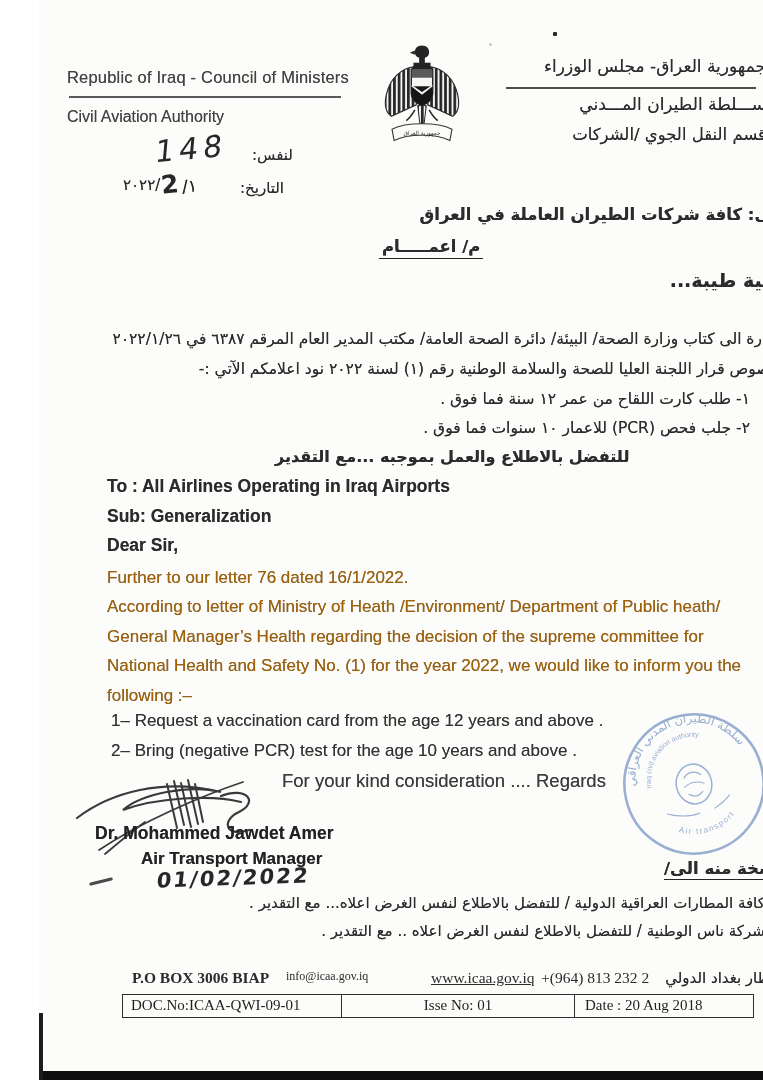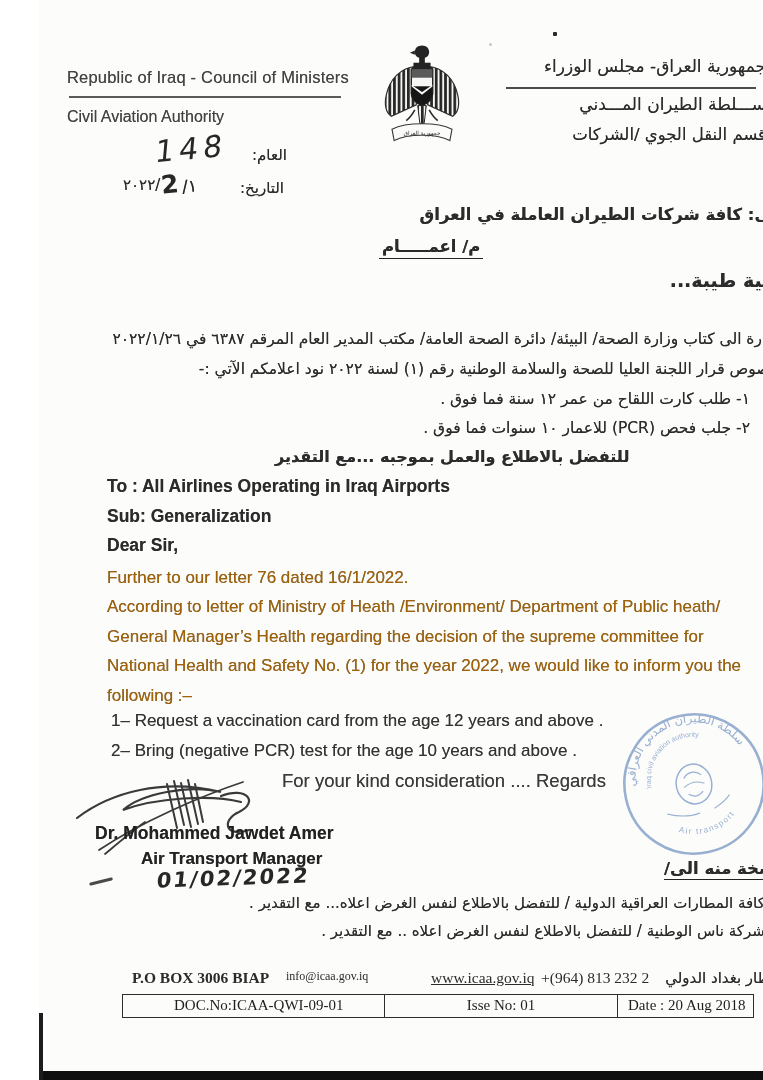--- a/index.html
+++ b/index.html
@@ -68,21 +68,21 @@
   .cc2{right:27px;top:922px;font-size:15px;}
 
   
   .f-po{left:93px;top:969px;font-size:15.5px;font-weight:600;}
   .f-email{left:247px;top:969px;font-size:12px;}
   .f-web{left:392px;top:969px;font-size:15.5px;text-decoration:underline;font-family:Liberation Serif, serif;}
   .f-phone{left:502px;top:969px;font-size:15.5px;}
   .f-airport{right:24px;top:969px;font-size:15px;}
 
   .doc-table{left:83px;top:994px;width:632px;height:24px;display:flex;border:1.4px solid #2e2e2e;
-             font-family:"Liberation Serif",serif;font-size:15px;line-height:21px;color:#1e1e1e;box-sizing:border-box;padding-left:43px;}
+             font-family:"Liberation Serif",serif;font-size:15px;line-height:21px;color:#1e1e1e;box-sizing:border-box;}
   .doc-cell{box-sizing:border-box;overflow:hidden;white-space:nowrap;}
   .doc-cell.c1{width:219px;border-right:1.4px solid #2e2e2e;padding-left:8px;}
   .doc-cell.c2{width:233px;border-right:1.4px solid #2e2e2e;text-align:center;}
   .doc-cell.c3{flex:1;padding-left:10px;}
 
   
   .bottom-bar{left:0;top:1071px;width:763px;height:9px;background:#0f0f0f;}
   .left-edge{left:0;top:1013px;width:4px;height:67px;background:#1c1c1c;}
   .right-edge{left:757px;top:0;width:2px;height:1080px;background:#e8e8e4;}
   .dot1{left:514px;top:32px;width:4px;height:4px;background:#2a2a2a;border-radius:1px;}
@@ -91,21 +91,21 @@
 </head>
 <body>
 
 <div class="page">
 
   <div class="abs en org-title">Republic of Iraq - Council of Ministers</div>
   <div class="abs org-underline"></div>
   <div class="abs en authority-title">Civil Aviation Authority</div>
 
   <div class="abs hand num-value">148</div>
-  <div class="abs ar num-label">العام:</div>
+  <div class="abs ar num-label">لنفس:</div>
 
   <div class="abs date-group">
     <span class="date-year ar">٢٠٢٢/</span>
     <span class="date-month hand">2</span>
     <span class="date-day hand ar">/١</span>
   </div>
   <div class="abs ar date-label">التاريخ:</div>
 
   <svg class="abs" style="left:340px;top:42px;width:86px;height:120px" viewBox="0 0 120 168">
     <defs>

